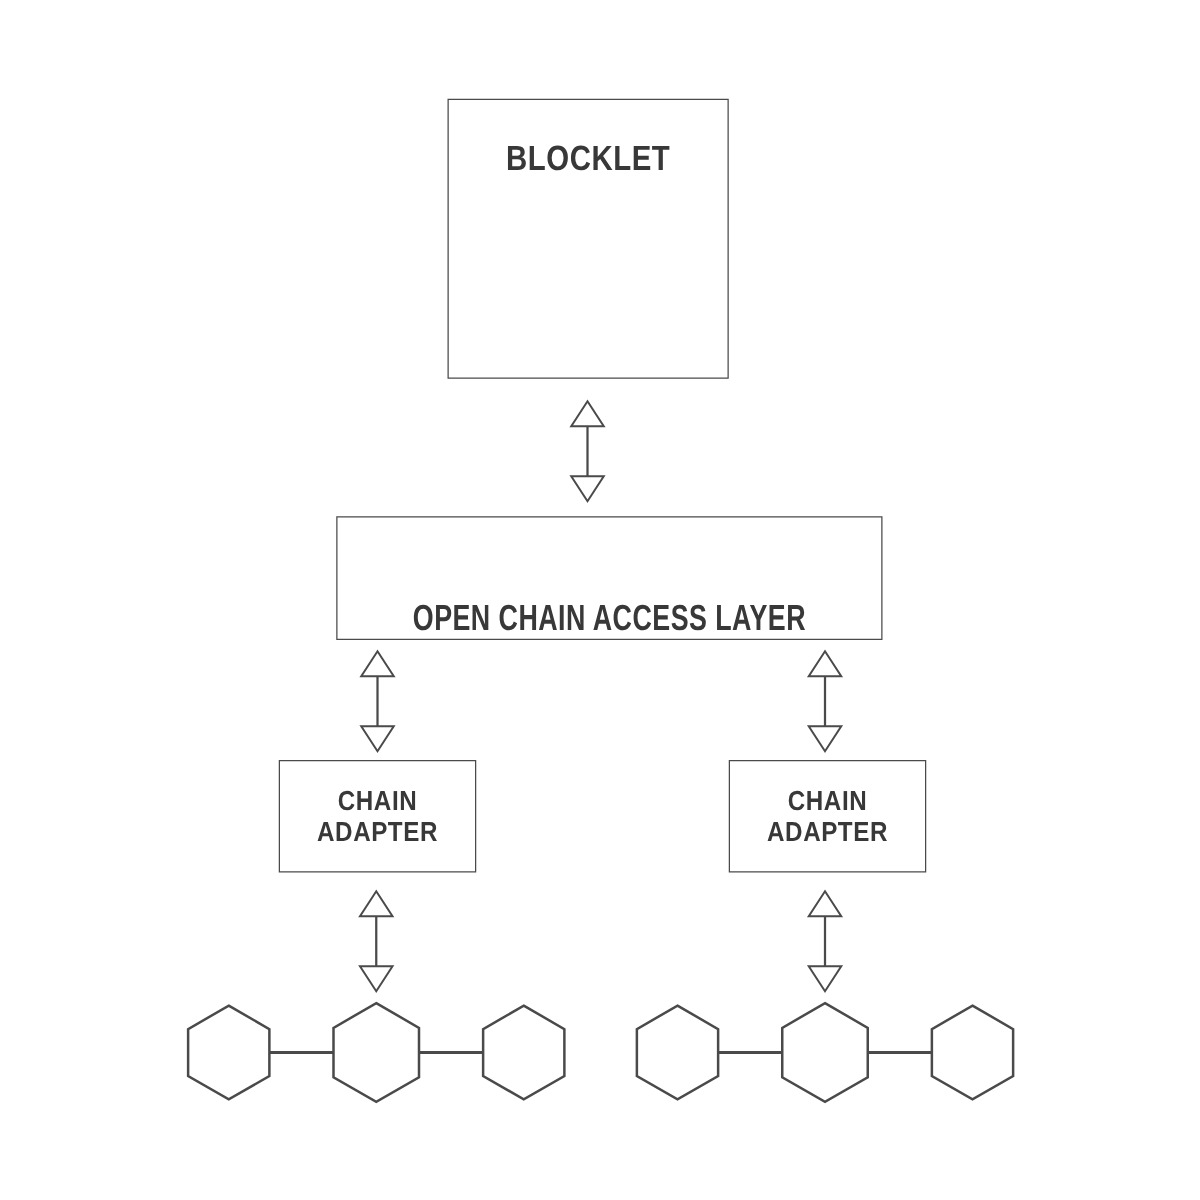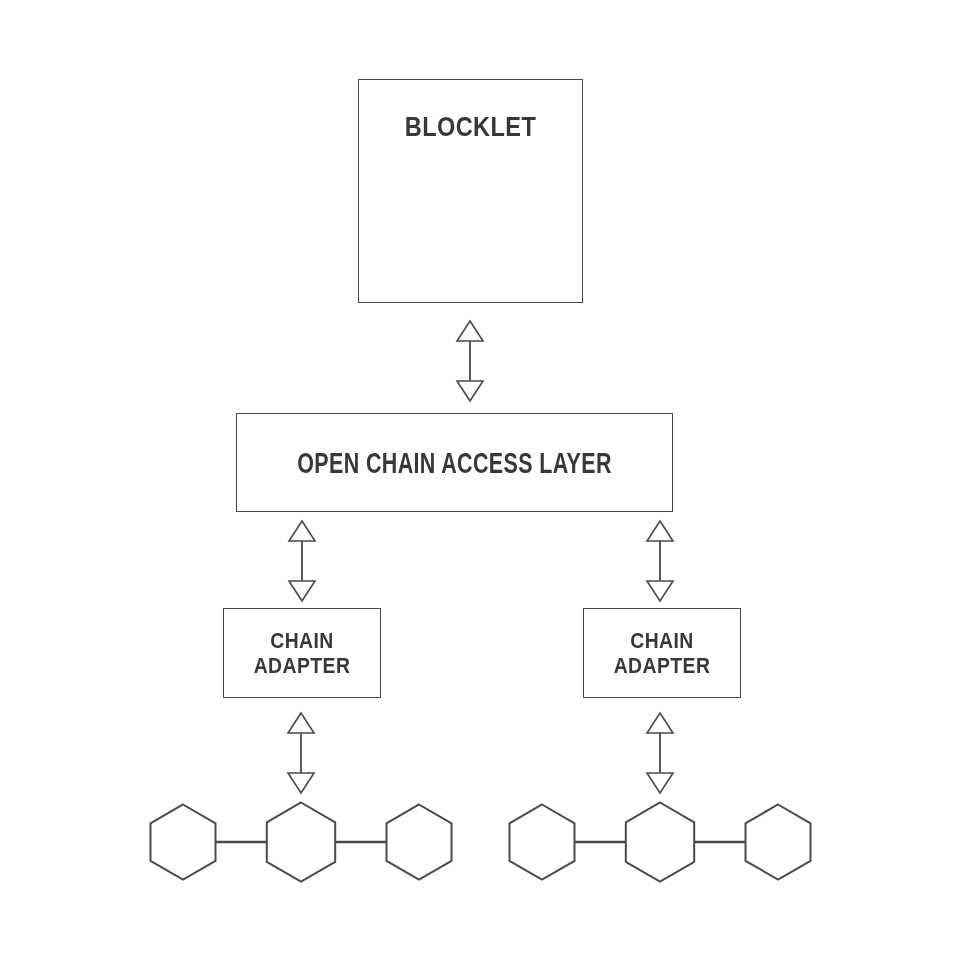--- a/index.html
+++ b/index.html
@@ -44,22 +44,22 @@
     left:32px;top:97px;width:156px;height:95px;
     display:flex;align-items:center;justify-content:center;
   }
   .api-label{
     font-size:23px;line-height:26px;
     transform:scaleX(.85);transform-origin:50% 50%;
     width:100%;
   }
   
   .layer-box{
-    left:236px;top:413px;width:437px;height:99px;
-    display:flex;align-items:center;justify-content:center;
+    left:269px;top:413px;width:437px;height:99px;
+    display:flex;align-items:flex-end;justify-content:center;
   }
   .layer-label{
     font-size:29px;line-height:32px;
     white-space:nowrap;
     transform:scaleX(.74);transform-origin:50% 50%;
   }
   
   .adapter-box{
     top:608px;width:158px;height:90px;
     display:flex;align-items:center;justify-content:center;

